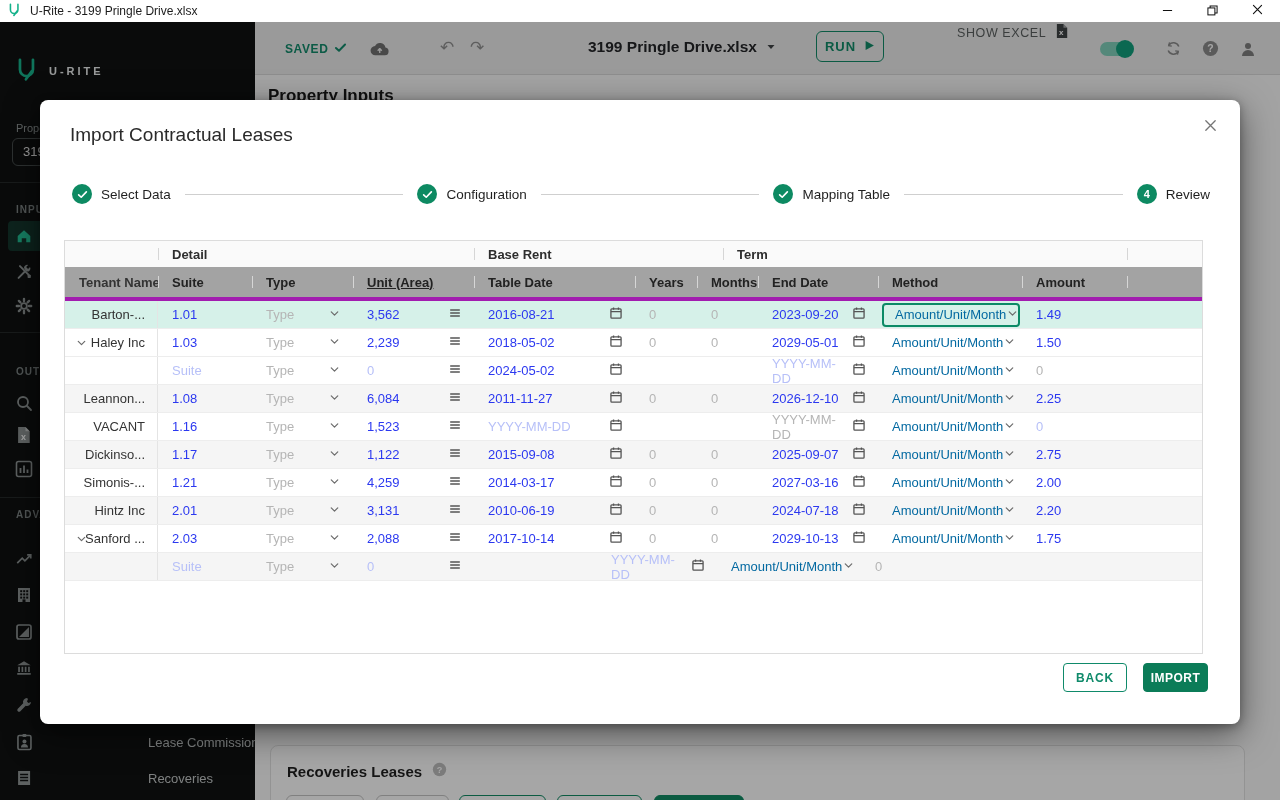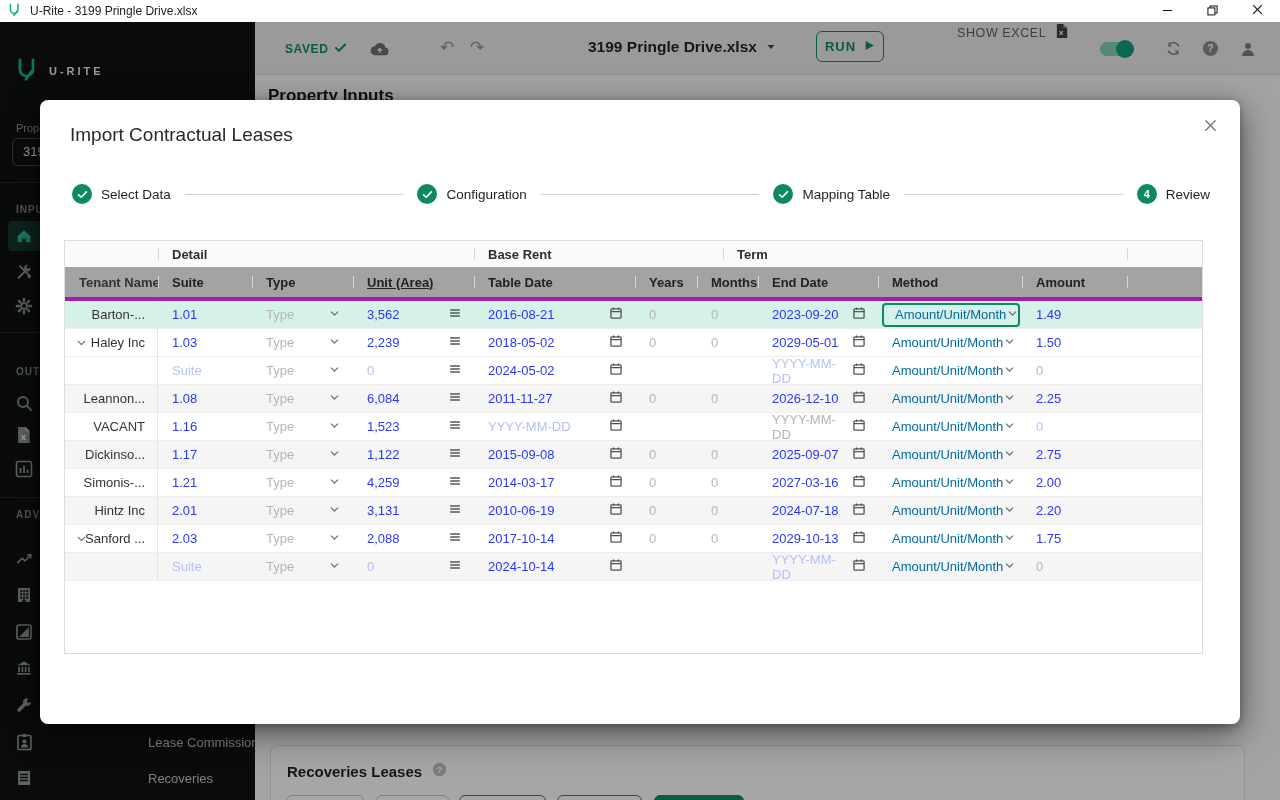--- a/index.html
+++ b/index.html
@@ -901,27 +901,20 @@
             <span><svg width="13" height="13" viewBox="0 0 16 16">
                 <path d="M4 6l4 4 4-4" fill="none" stroke="#6b6b6b" stroke-width="1.5" stroke-linecap="round" stroke-linejoin="round"></path>
               </svg></span>
           </span>
           <span class="c icon-right" style="width:121px;">
             <span class="p">0</span>
             <span><svg width="14" height="14" viewBox="0 0 16 16">
                 <path d="M2.5 4.5h11M2.5 8h11M2.5 11.5h11" stroke="#555" stroke-width="1.7"></path>
               </svg></span>
           </span>
-          <span class="c icon-right" style="width:161px;">
-            <span class="v">2024-10-14</span>
-            <span><svg width="14" height="14" viewBox="0 0 16 16">
-                <rect x="2.2" y="3.2" width="11.6" height="10.6" rx="1" fill="none" stroke="#555" stroke-width="1.5"></rect>
-                <path d="M2.2 6.4h11.6M5.2 1.6v2.6M10.8 1.6v2.6" stroke="#555" stroke-width="1.5"></path>
-              </svg></span>
-          </span>
           <span class="c" style="width:62px;">
             <span class="g"></span>
           </span>
           <span class="c" style="width:61px;">
             <span class="g"></span>
           </span>
           <span class="c icon-right" style="width:120px;">
             <span class="p">YYYY-MM-DD</span>
             <span><svg width="14" height="14" viewBox="0 0 16 16">
                 <rect x="2.2" y="3.2" width="11.6" height="10.6" rx="1" fill="none" stroke="#555" stroke-width="1.5"></rect>
@@ -935,15 +928,19 @@
                   <path d="M4 6l4 4 4-4" fill="none" stroke="#6b6b6b" stroke-width="1.5" stroke-linecap="round" stroke-linejoin="round"></path>
                 </svg></span>
             </span>
           </span>
           <span class="c" style="width:105px;">
             <span class="g">0</span>
           </span>
           <span class="c" style="width:75px;"></span>
         </div>
       </div>
+    <div class="modal-footer">
+      <button class="btn-back">BACK</button>
+      <button class="btn-import">IMPORT</button>
+    </div>
   </div>
 
 </div>
 
 </body></html>

